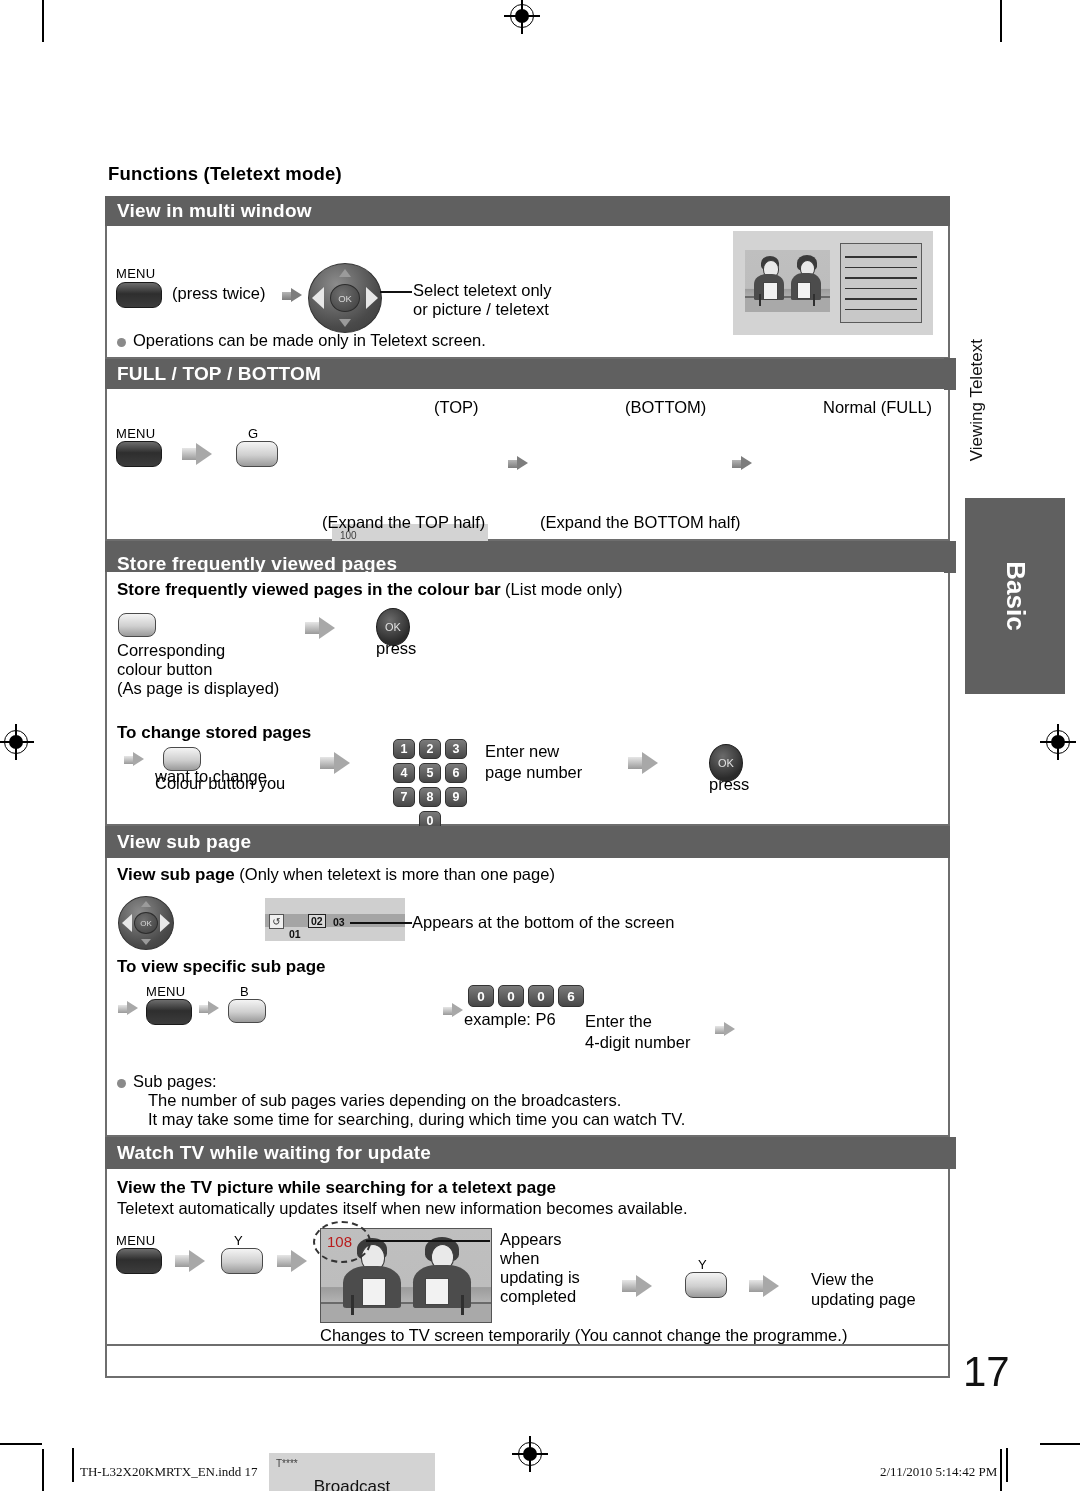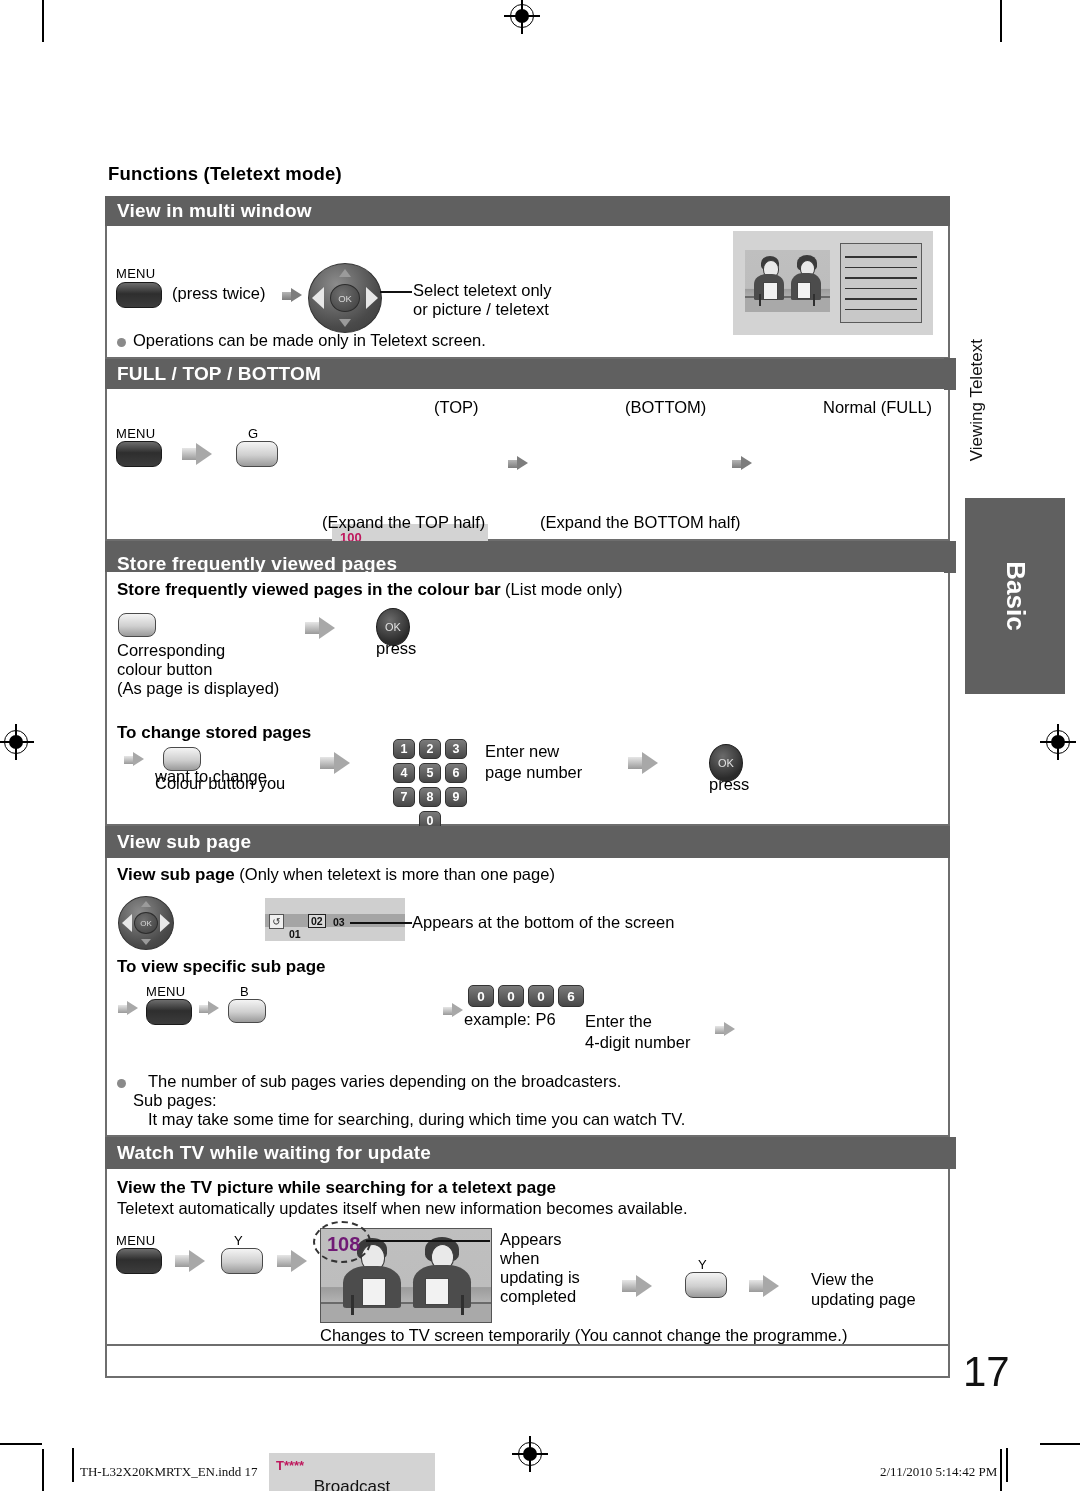--- a/index.html
+++ b/index.html
@@ -169,21 +169,21 @@
   }
   .numkey.wide { width: 26px; height: 22px; font-size: 13.5px; }
 
   
   .screen {
     background: #d3d3d3;
     position: relative;
     box-sizing: border-box;
   }
   .screen .pg-no {
-    position: absolute; font-size: 13px; font-weight: bold; color: #be185d;
+    position: absolute; font-size: 10px; font-weight: normal; color: #404040;
   }
   .screen .bc {
     position: absolute; font-size: 17px; color: #111;
     width: 100%; text-align: center;
   }
   .lines-box {
     position: absolute;
     background: #fff; border: 1.5px solid #333;
     box-sizing: border-box;
     display: flex; flex-direction: column; justify-content: space-evenly;
@@ -257,21 +257,21 @@
   .footer-line { position: absolute; background: #000; }
   .footer-text { position: absolute; font-size: 13px; color: #111; font-family: "Liberation Serif", serif; }
 
   .leader { position: absolute; background: #111; height: 1.5px; }
 
   .dashed-circle {
     position: absolute; border: 2px dashed #333; border-radius: 50%;
     box-sizing: border-box;
   }
   .pg-bubble {
-    position: absolute; font-size: 20px; font-weight: bold; color: #701a75;
+    position: absolute; font-size: 15px; font-weight: normal; color: #b91c1c;
   }
 
   .sub-ind {
     position: absolute; background: #cfcfcf;
   }
   .sub-ind .bar {
     position: absolute; left: 0; width: 100%; background: #a5a5a5;
   }
   .sub-ind .num {
     position: absolute; font-size: 10.5px; font-weight: bold; color: #111;
@@ -584,22 +584,22 @@
   <div class="txt" style="position:absolute; left:464px; top:1010px;">example: P6</div>
 
   <div class="txt" style="position:absolute; left:585px; top:1012px;">Enter the</div>
   <div class="txt" style="position:absolute; left:585px; top:1033px;">4-digit number</div>
 
   <div class="arrow sm" style="position:absolute; left:715px; top:1022px;"></div>
 
   <div class="bullet" style="left:117px; top:1072px; width:760px;">
     <div class="dot"></div>
     <div>
+      <div class="txt">Sub pages:</div>
       <div class="txt" style="margin-left:15px;">The number of sub pages varies depending on the broadcasters.</div>
-      <div class="txt">Sub pages:</div>
       <div class="txt" style="margin-left:15px;">It may take some time for searching, during which time you can watch TV.</div>
     </div>
   </div>
 
   <div class="band" style="position:absolute; left:105px; top:1137px; width:845px; height:32px;">Watch TV while waiting for update</div>
 
   <div class="content-frame" style="left:105px; top:1169px; width:845px; height:177px; border-top:none;"></div>
 
   <div class="sub-head" style="position:absolute; left:117px; top:1178px;">View the TV picture while searching for a teletext page</div>
   <div class="txt" style="position:absolute; left:117px; top:1199px;">Teletext automatically updates itself when new information becomes available.</div>

